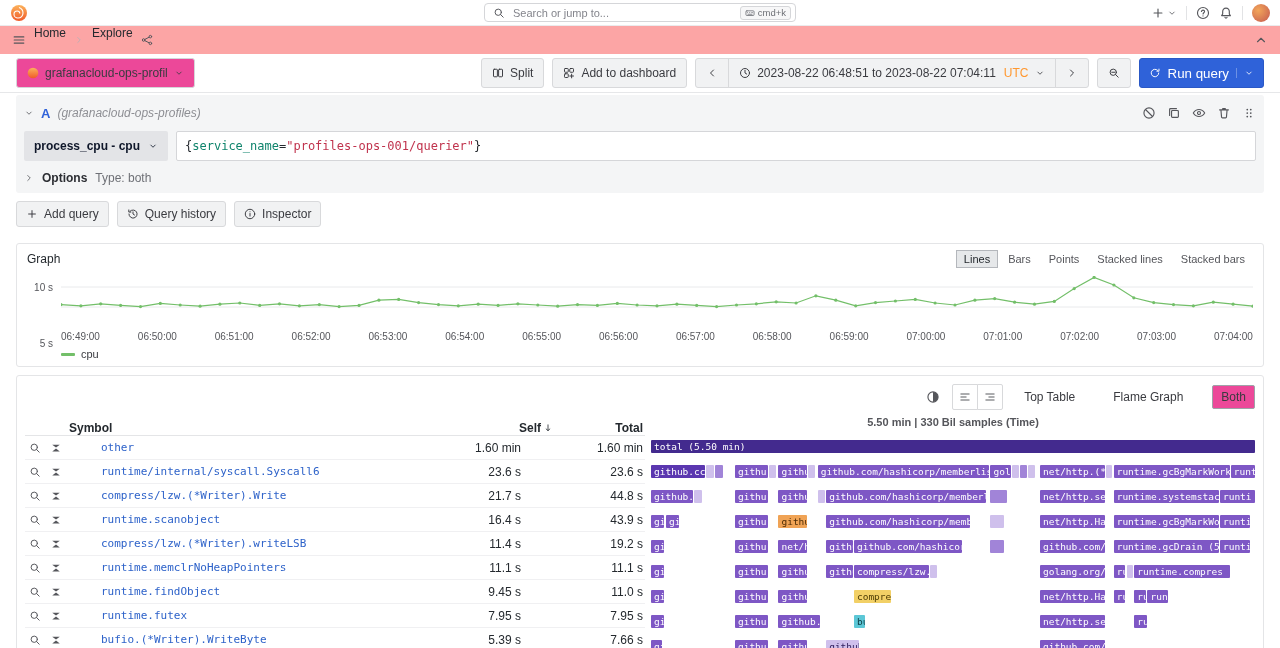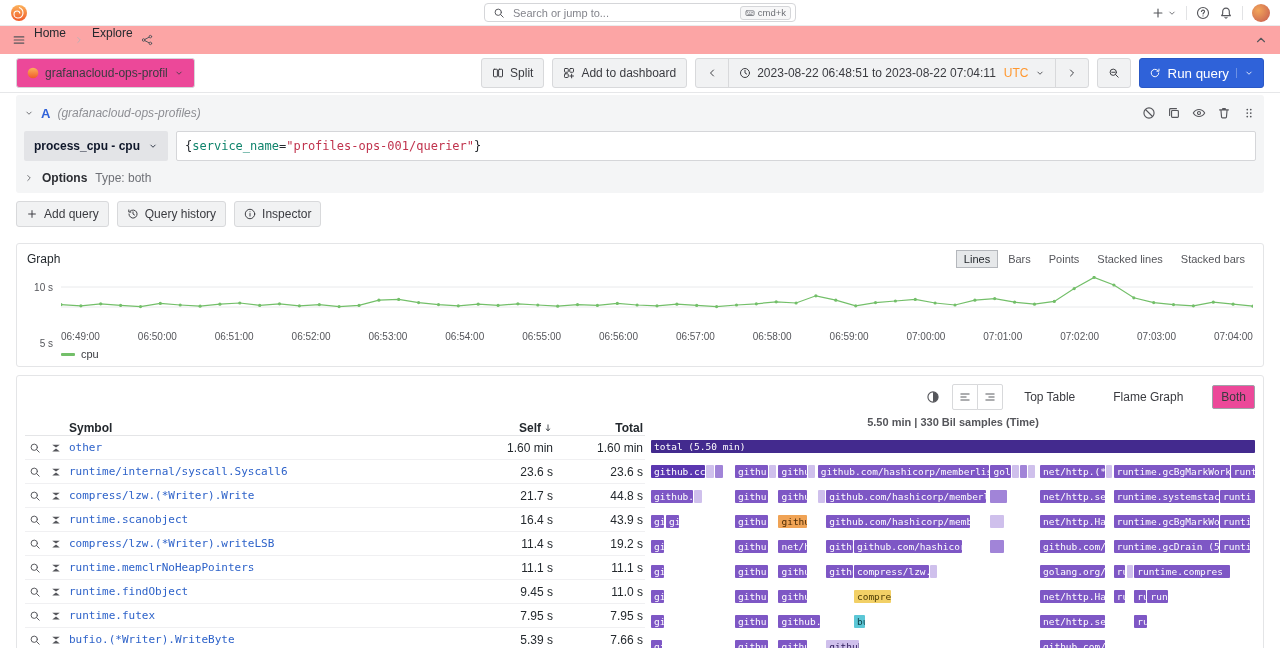--- a/index.html
+++ b/index.html
@@ -100,21 +100,21 @@
   .tab { padding:4px 8px; border:1px solid transparent; border-radius:2px; font-size:12px; color:#3a3b40; cursor:pointer; white-space:nowrap; }
   .tab.active { border-color:#9fa2a8; background:#ec4899; }
   .fp-main { display:flex; margin-top:4px; }
 
   .symtable { width:620px; flex:none; }
   .thead { display:flex; align-items:flex-end; height:22px; border-bottom:1px solid #e4e5e7; font-weight:600; font-size:12px; color:#24292e; }
   .ticons { width:44px; display:flex; gap:9px; padding-left:4px; color:#55565b; flex:none; align-items:center; }
   .hd-sym { flex:1; display:flex; align-items:center; }
   .hd-self { width:84px; display:flex; justify-content:flex-end; align-items:center; gap:2px; }
   .hd-total { width:92px; text-align:right; padding-right:2px; }
-  .trow { display:flex; align-items:center; height:24px; border-bottom:1px solid #f0f0f2; }
+  .trow { display:flex; align-items:center; height:24px; border-bottom:1px solid #f0f0f2;gap:32px; }
   .sym { flex:1; font-family:"DejaVu Sans Mono", monospace; font-size:11px; color:#2d62c9; text-decoration:none; overflow:hidden; white-space:nowrap; }
   .self { width:84px; text-align:right; font-size:12px; color:#24292e; }
   .total { width:92px; text-align:right; font-size:12px; color:#24292e; padding-right:2px; }
 
   .flamecol { flex:1; margin-left:6px; min-width:0; }
   .fheader { text-align:center; font-size:11px; color:#55565b; height:16px; line-height:16px; margin-bottom:10px; font-weight:600; }
   .frow { position:relative; height:24px; margin-bottom:1px; }
   .fblock { position:absolute; top:0; height:13px; font-family:"DejaVu Sans Mono", monospace; font-size:9.5px; line-height:13px; padding:0 3px; white-space:nowrap; overflow:hidden; border-radius:1px; cursor:pointer; }
 </style>
 </head>

